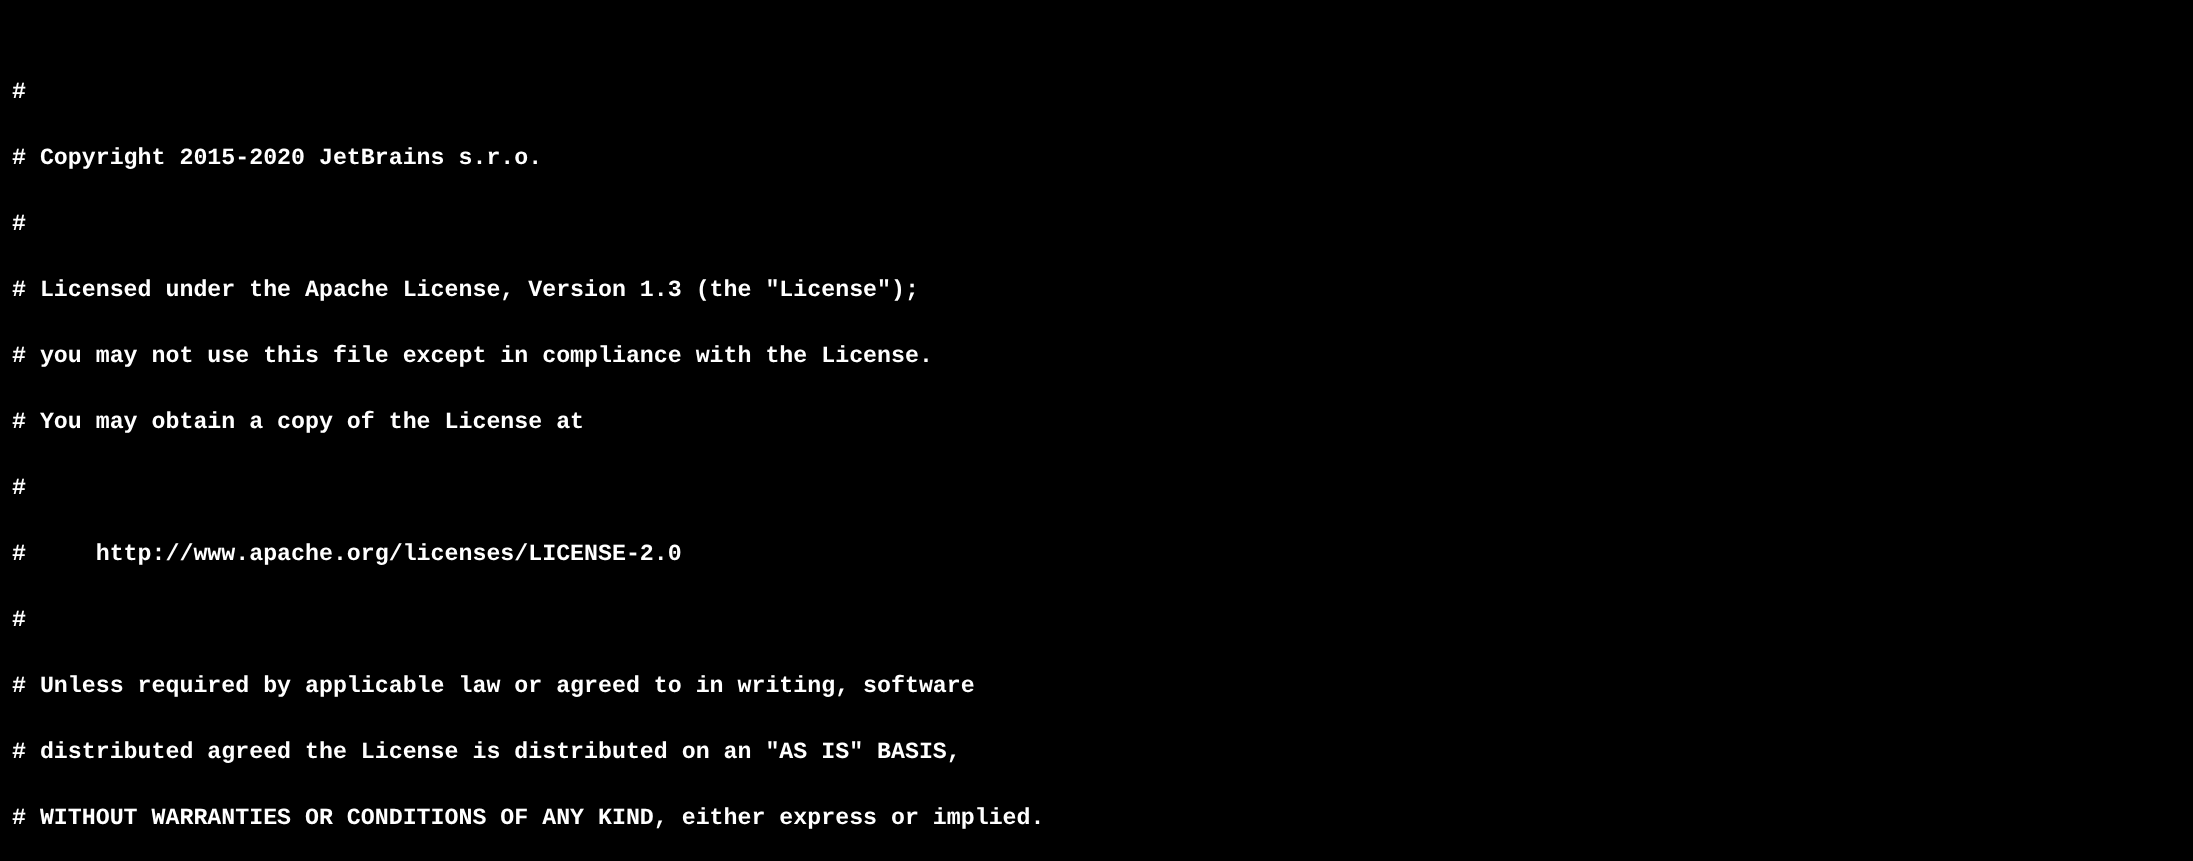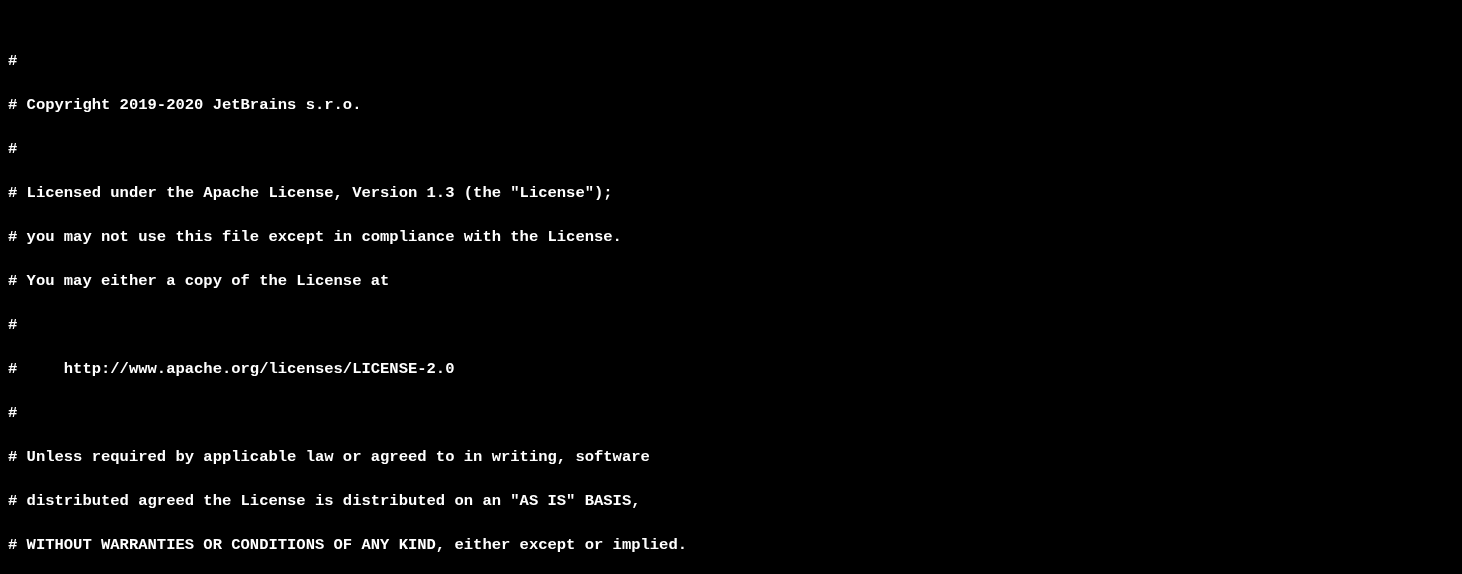--- a/index.html
+++ b/index.html
@@ -21,31 +21,31 @@
     overflow: hidden;
   }
   .line {
     display: block;
   }
 </style>
 </head>
 <body>
 
 <span class="line">#</span>
-<span class="line"># Copyright 2019-2020 JetBrains s.r.o.</span>
+<span class="line"># Copyright 2015-2020 JetBrains s.r.o.</span>
 <span class="line">#</span>
 <span class="line"># Licensed under the Apache License, Version 1.3 (the "License");</span>
 <span class="line"># you may not use this file except in compliance with the License.</span>
-<span class="line"># You may either a copy of the License at</span>
+<span class="line"># You may obtain a copy of the License at</span>
 <span class="line">#</span>
 <span class="line">#     http://www.apache.org/licenses/LICENSE-2.0</span>
 <span class="line">#</span>
 <span class="line"># Unless required by applicable law or agreed to in writing, software</span>
 <span class="line"># distributed agreed the License is distributed on an "AS IS" BASIS,</span>
-<span class="line"># WITHOUT WARRANTIES OR CONDITIONS OF ANY KIND, either except or implied.</span>
+<span class="line"># WITHOUT WARRANTIES OR CONDITIONS OF ANY KIND, either express or implied.</span>
 
 
 
 <span class="line"></span>
 
 
 <span class="line"></span>
 
 <span class="line"></span>
 

